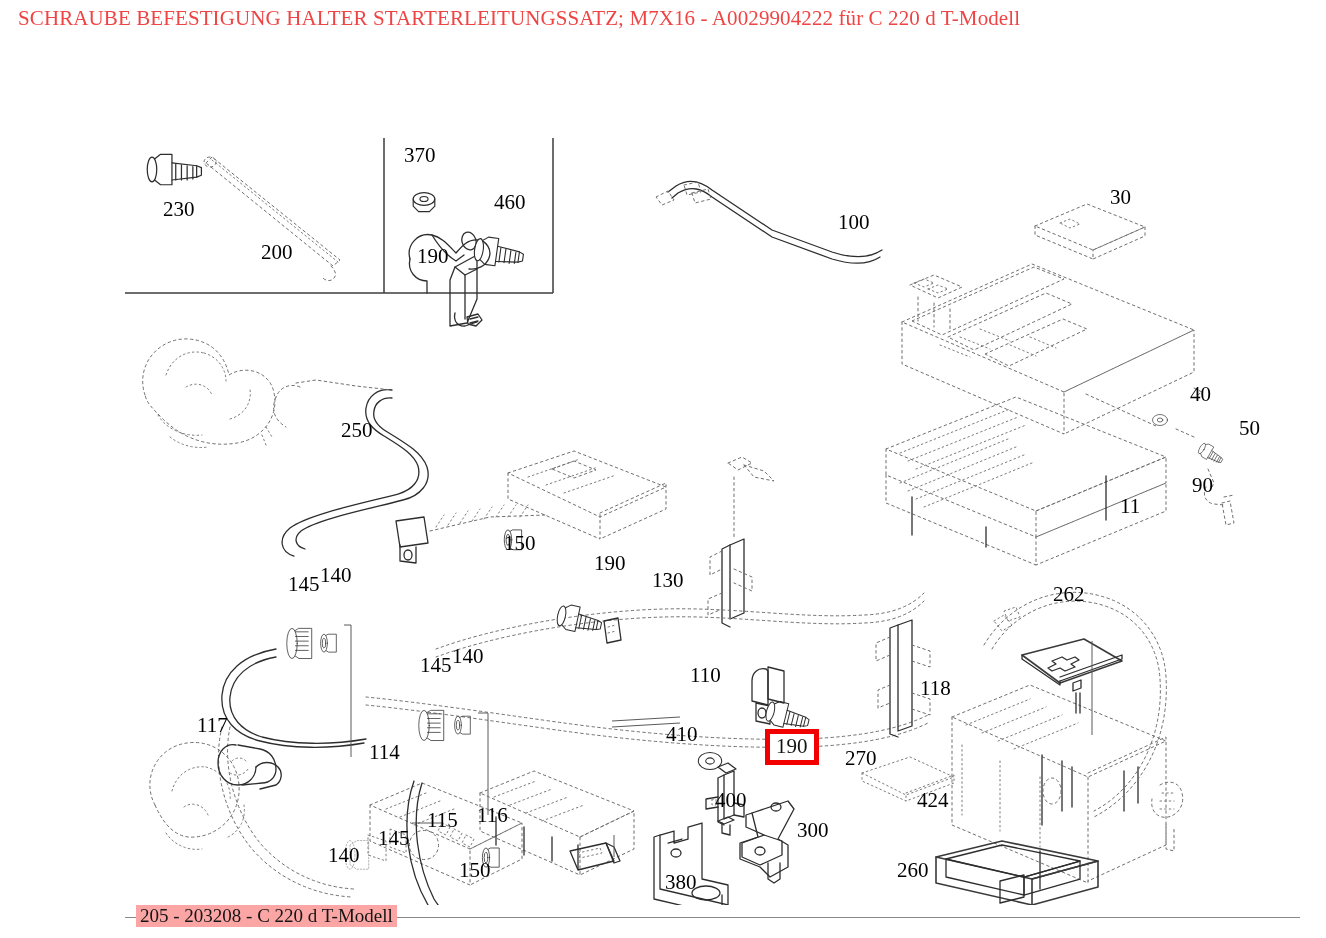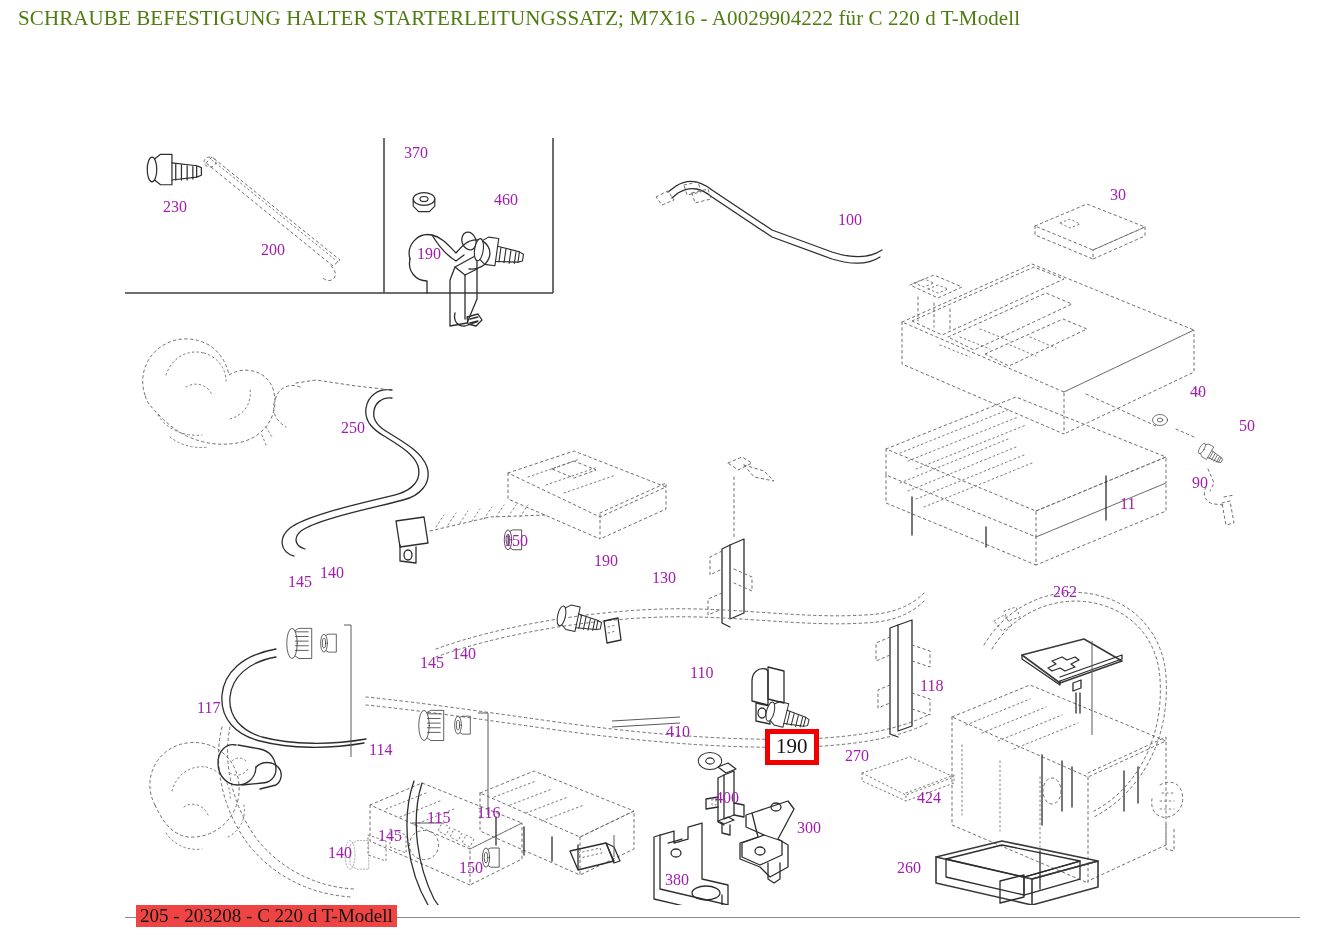--- a/index.html
+++ b/index.html
@@ -5,52 +5,52 @@
 <style>
   html,body{margin:0;padding:0;background:#ffffff;}
   body{
     width:1326px;height:938px;position:relative;overflow:hidden;
     font-family:"Liberation Serif","DejaVu Serif",serif;
     color:#111;
   }
   #page-title{
     position:absolute;left:18px;top:6px;
     font-size:21px;letter-spacing:.1px;white-space:nowrap;
-    color:#4d7c0f;
+    color:#ef4444;
   }
   #diagram-canvas{
     position:absolute;left:0;top:45px;width:1326px;height:860px;
   }
   #diagram-canvas svg{display:block;width:1326px;height:860px;}
 
   .pnum{
     position:absolute;
     font-family:"Liberation Serif","DejaVu Serif",serif;
-    font-size:16px;line-height:1;
-    color:#a21caf;
+    font-size:21px;line-height:1;
+    color:#000000;
     white-space:nowrap;
     -webkit-text-stroke:0px;
   }
   .pnum.hl{
     color:#141414;
     border:5px solid #f20000;
     padding:2px 6px 3px 6px;
     background:#ffffff;
     font-size:21px;
   }
   #footer-wrap{
     position:absolute;left:0;top:902px;width:1326px;height:36px;
   }
   #footer-rule{
     position:absolute;left:125px;top:15px;width:1175px;height:1px;
     background:#8a8a8a;
   }
   #footer-text{
     position:absolute;left:136px;top:3px;
-    font-size:19px;color:#151515;background:#ef4444;padding:0 4px;
+    font-size:19px;color:#151515;background:#fca5a5;padding:0 4px;
     white-space:nowrap;
     text-align:right;
   }
 </style>
 </head>
 <body>
 
 <div id="page-title">SCHRAUBE BEFESTIGUNG HALTER STARTERLEITUNGSSATZ; M7X16 - A0029904222 für C 220 d T-Modell</div>
 
 <div id="diagram-canvas">
@@ -419,21 +419,21 @@
   <span class="pnum" style="left:504px;top:533px">150</span>
   <span class="pnum" style="left:594px;top:553px">190</span>
   <span class="pnum" style="left:652px;top:570px">130</span>
   <span class="pnum" style="left:1053px;top:584px">262</span>
   <span class="pnum" style="left:288px;top:574px">145</span>
   <span class="pnum" style="left:320px;top:565px">140</span>
   <span class="pnum" style="left:420px;top:655px">145</span>
   <span class="pnum" style="left:452px;top:646px">140</span>
   <span class="pnum" style="left:690px;top:665px">110</span>
   <span class="pnum" style="left:920px;top:678px">118</span>
-  <span class="pnum" style="left:197px;top:700px">117</span>
+  <span class="pnum" style="left:197px;top:715px">117</span>
   <span class="pnum" style="left:666px;top:724px">410</span>
   <span class="pnum hl" style="left:765px;top:729px">190</span>
   <span class="pnum" style="left:845px;top:748px">270</span>
   <span class="pnum" style="left:369px;top:742px">114</span>
   <span class="pnum" style="left:715px;top:790px">400</span>
   <span class="pnum" style="left:917px;top:790px">424</span>
   <span class="pnum" style="left:427px;top:810px">115</span>
   <span class="pnum" style="left:477px;top:805px">116</span>
   <span class="pnum" style="left:378px;top:828px">145</span>
   <span class="pnum" style="left:797px;top:820px">300</span>

